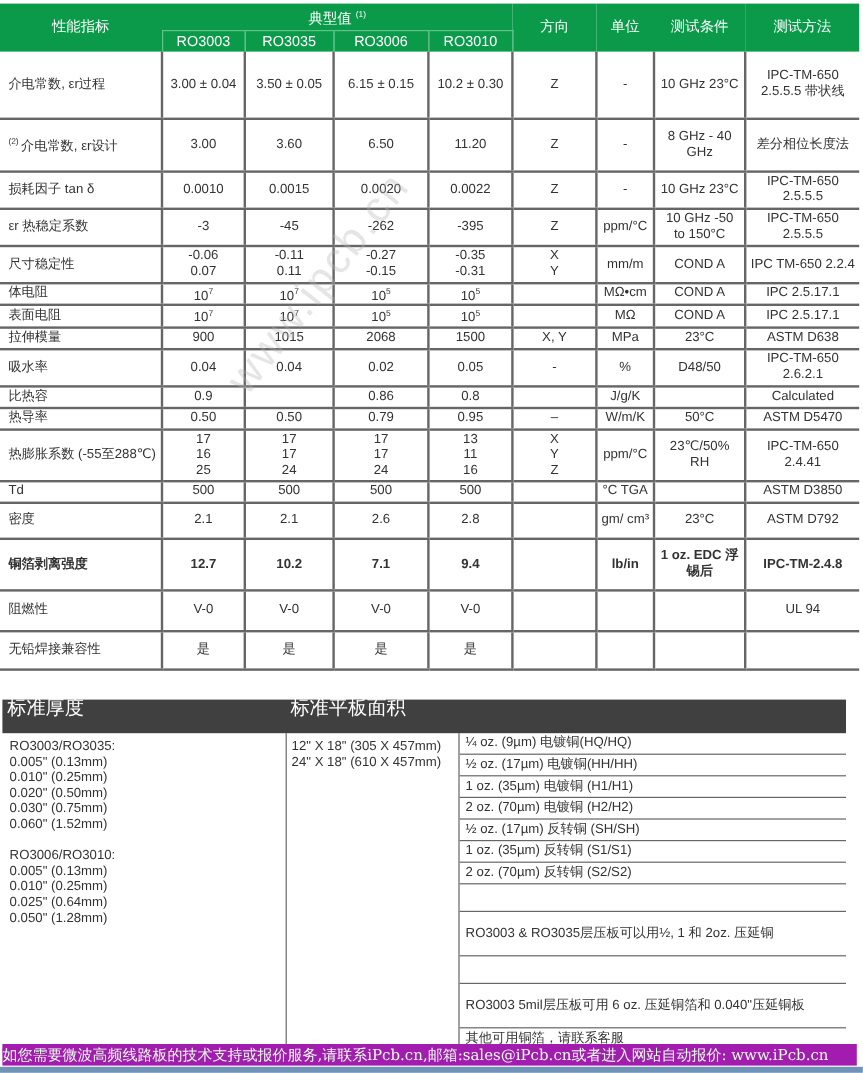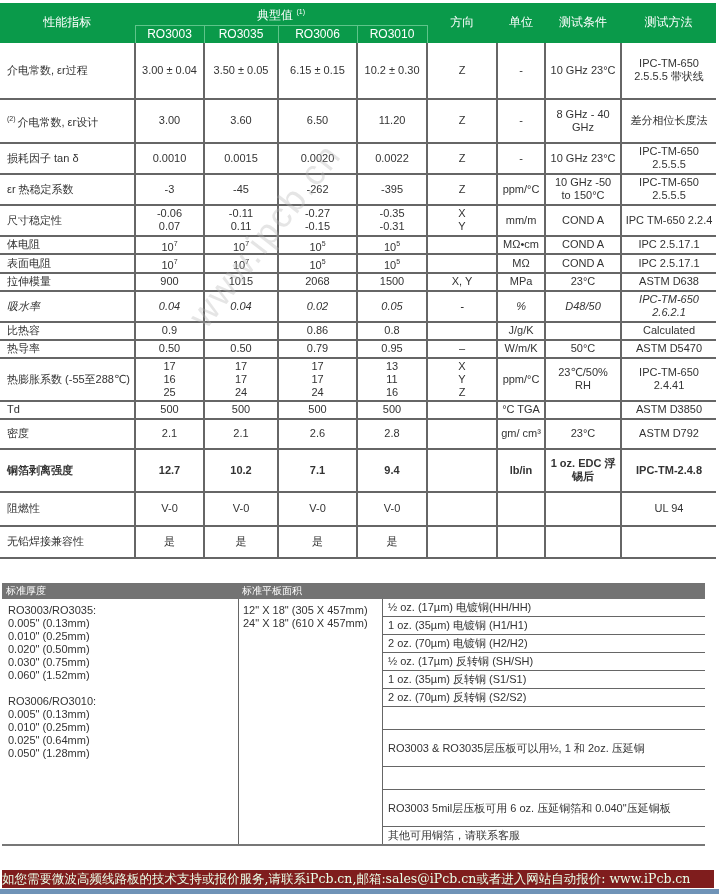--- a/index.html
+++ b/index.html
@@ -8,32 +8,32 @@
   .spec { position:absolute; left:0; top:3px; width:716px; border-collapse:collapse; table-layout:fixed; }
   .spec td, .spec th { padding:0 3px; text-align:center; vertical-align:middle; line-height:13px; }
   .spec thead th { background:#0a9a4a; color:#fff; font-weight:normal; font-size:12px; }
   .spec thead .sub th { font-size:12px; border-top:1px solid #5fc48a; border-left:1px solid #5fc48a; height:17px; }
   .spec tbody td { border-bottom:2px solid #666; border-left:2px solid #666; }
   .spec tbody td:first-child { border-left:none; text-align:left; padding-left:7px; }
   .sup { font-size:7px; vertical-align:super; }
   .wm { position:absolute; left:180px; top:310px; transform:rotate(-52deg); transform-origin:left top;
         font-size:36px; color:rgba(180,180,180,0.35); letter-spacing:2px; pointer-events:none; white-space:nowrap; }
   .lower { position:absolute; left:2px; top:583px; width:703px; }
-  .lhead { background:#737373; color:#fff; height:16px; display:flex; font-size:10px; line-height:16px; }
+  .lhead { background:#404040; color:#fff; height:28px; display:flex; font-size:16px; line-height:16px; }
   .lhead div { padding-left:4px; }
   .c1 { width:232px; } .c2 { width:144px; } .c3 { flex:1; }
   .lbody { display:flex; border-bottom:2px solid #777; }
   .lcol1 { width:236px; padding:5px 0 0 6px; box-sizing:border-box; line-height:13px; font-size:11px; }
   .lcol2 { width:144px; border-left:1px solid #666; padding:5px 0 0 4px; box-sizing:border-box; line-height:13px; font-size:11px; }
   .lcol3 { flex:1; border-left:1px solid #666; }
   .cu { border-bottom:1px solid #666; height:17px; line-height:17px; padding-left:5px; font-size:11px; }
   .cu.tall { height:22px; }
   .cu.note { height:36px; line-height:36px; }
   .cu.last { border-bottom:none; }
-  .footer { position:absolute; left:2px; top:870px; width:712px; height:18px; background:#7f1d1d; color:#e8ffe8;
+  .footer { position:absolute; left:2px; top:870px; width:712px; height:18px; background:#a21caf; color:#e8ffe8;
             font-family:"DejaVu Serif","Liberation Serif",serif; font-size:12.5px; line-height:18px; white-space:nowrap; overflow:hidden; }
   .bottom-strip { position:absolute; left:0; top:889px; width:719px; height:5px; background:#6f93b7; }
 </style>
 </head>
 <body>
 
 <table class="spec">
   <colgroup>
     <col style="width:135px">
       <col style="width:69px">
@@ -146,21 +146,21 @@
         <td>拉伸模量</td>
         <td>900</td>
         <td>1015</td>
         <td>2068</td>
         <td>1500</td>
         <td>X, Y</td>
         <td>MPa</td>
         <td>23°C</td>
         <td>ASTM D638</td>
       </tr>
-      <tr style="height: 31px; font-style: italic;">
+      <tr style="height: 31px;">
         <td>吸水率</td>
         <td>0.04</td>
         <td>0.04</td>
         <td>0.02</td>
         <td>0.05</td>
         <td>-</td>
         <td>%</td>
         <td>D48/50</td>
         <td>IPC-TM-650 2.6.2.1</td>
       </tr>
@@ -274,20 +274,21 @@
         <div>0.005" (0.13mm)</div>
         <div>0.010" (0.25mm)</div>
         <div>0.025" (0.64mm)</div>
         <div>0.050" (1.28mm)</div>
       </div>
     <div class="lcol2">
       <div>12" X 18" (305 X 457mm)</div>
       <div>24" X 18" (610 X 457mm)</div>
     </div>
     <div class="lcol3" id="copper-col">
+        <div class="cu">¼ oz. (9µm) 电镀铜(HQ/HQ)</div>
         <div class="cu">½ oz. (17µm) 电镀铜(HH/HH)</div>
         <div class="cu">1 oz. (35µm) 电镀铜 (H1/H1)</div>
         <div class="cu">2 oz. (70µm) 电镀铜 (H2/H2)</div>
         <div class="cu">½ oz. (17µm) 反转铜 (SH/SH)</div>
         <div class="cu">1 oz. (35µm) 反转铜 (S1/S1)</div>
         <div class="cu">2 oz. (70µm) 反转铜 (S2/S2)</div>
         <div class="cu tall"></div>
         <div class="cu note">RO3003 &amp; RO3035层压板可以用½, 1 和 2oz. 压延铜</div>
         <div class="cu tall"></div>
         <div class="cu note">RO3003 5mil层压板可用 6 oz. 压延铜箔和 0.040"压延铜板</div>

